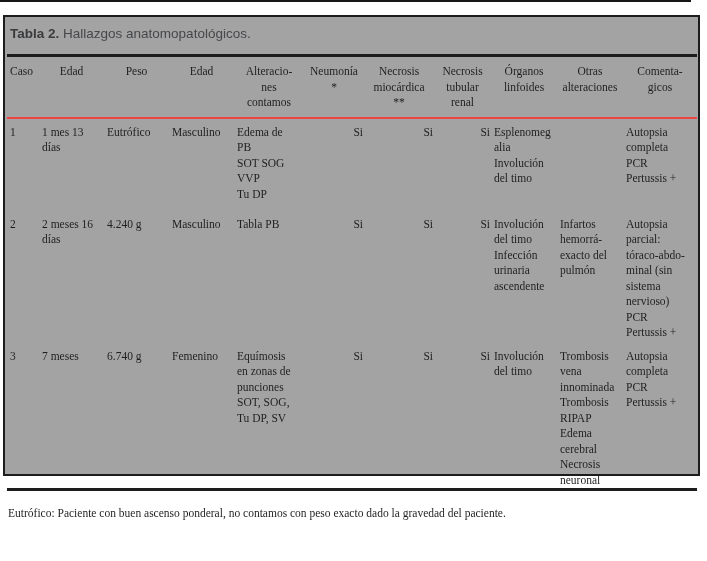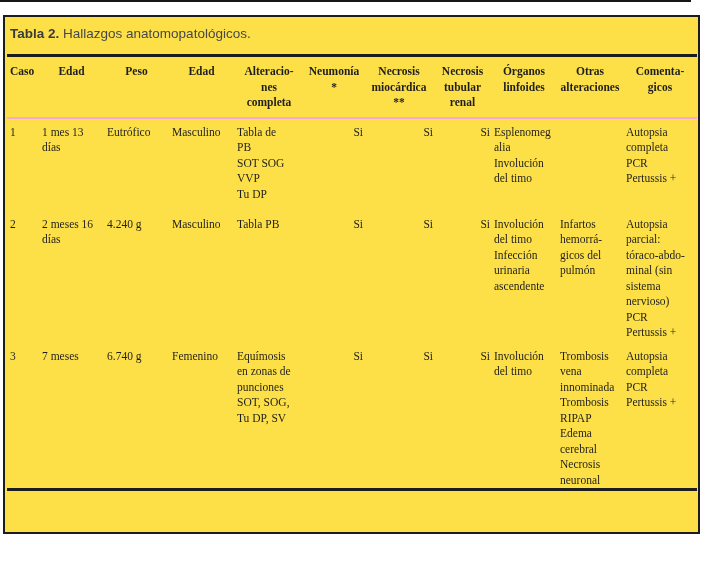--- a/index.html
+++ b/index.html
@@ -11,49 +11,49 @@
     color: #1f1f1f;
     overflow: hidden;
   }
   .top-rule {
     position: absolute; top: 0; left: 0;
     width: 691px; height: 2px;
     background: #161616;
   }
   .table-box {
     position: absolute; top: 15px; left: 3px;
-    width: 697px; height: 519px;
+    width: 697px; height: 461px;
     border: 2px solid #1c1c1c;
     box-sizing: border-box;
-    background: #fde047;
+    background: #a3a3a3;
   }
   .table-title {
     font-family: "Liberation Sans", sans-serif;
     font-size: 13.5px; line-height: 16px;
     color: #46474a;
     padding: 9px 0 0 5px;
   }
   .table-title .title-bold { font-weight: bold; color: #3a3b3d; }
   table.data-table {
     border-collapse: collapse;
     table-layout: fixed;
     width: 690px;
     margin: 12px 0 0 2px;
     border-top: 3px solid #1c1c1c;
     border-bottom: 3px solid #1c1c1c;
     font-size: 11.5px;
     line-height: 15.5px;
   }
   .data-table th {
-    font-weight: bold;
+    font-weight: normal;
     vertical-align: top;
     text-align: center;
     padding: 7px 1px 6px 1px;
     white-space: pre-line;
-    border-bottom: 2px solid #f9a8d4;
+    border-bottom: 2px solid #ef4444;
   }
   .data-table th.th-left { text-align: left; padding-left: 3px; }
   .data-table td {
     vertical-align: top;
     text-align: left;
     padding: 6px 1px 0 3px;
     white-space: pre-line;
   }
   .data-table td.td-center { text-align: right; padding-left: 1px; }
   tr.header-row { height: 61px; }
@@ -91,21 +91,21 @@
         <col style="width:74px">
     </colgroup>
     <thead>
       <tr class="header-row">
         <th class="th-left">Caso</th>
         <th>Edad</th>
         <th>Peso</th>
         <th>Edad</th>
         <th>Alteracio-
 nes
-completa</th>
+contamos</th>
         <th>Neumonía
 *</th>
         <th>Necrosis
 miocárdica
 **</th>
         <th>Necrosis
 tubular
 renal</th>
         <th>Órganos
 linfoides</th>
@@ -115,21 +115,21 @@
 gicos</th>
       </tr>
     </thead>
     <tbody>
       <tr class="body-row-1">
         <td>1</td>
         <td>1 mes 13
 días</td>
         <td>Eutrófico</td>
         <td>Masculino</td>
-        <td>Tabla de
+        <td>Edema de
 PB
 SOT SOG
 VVP
 Tu DP</td>
         <td class="td-center">Si</td>
         <td class="td-center">Si</td>
         <td class="td-center">Si</td>
         <td>Esplenomeg
 alia
 Involución
@@ -150,21 +150,21 @@
         <td class="td-center">Si</td>
         <td class="td-center">Si</td>
         <td class="td-center">Si</td>
         <td>Involución
 del timo
 Infección
 urinaria
 ascendente</td>
         <td>Infartos
 hemorrá-
-gicos del
+exacto del
 pulmón</td>
         <td>Autopsia
 parcial:
 tóraco-abdo-
 minal (sin
 sistema
 nervioso)
 PCR
 Pertussis +</td>
       </tr>
@@ -193,14 +193,15 @@
 Necrosis
 neuronal</td>
         <td>Autopsia
 completa
 PCR
 Pertussis +</td>
       </tr>
     </tbody>
   </table>
 
+  <div class="footnote">Eutrófico: Paciente con buen ascenso ponderal, no contamos con peso exacto dado la gravedad del paciente.</div>
 
 </div>
 
 </body></html>

